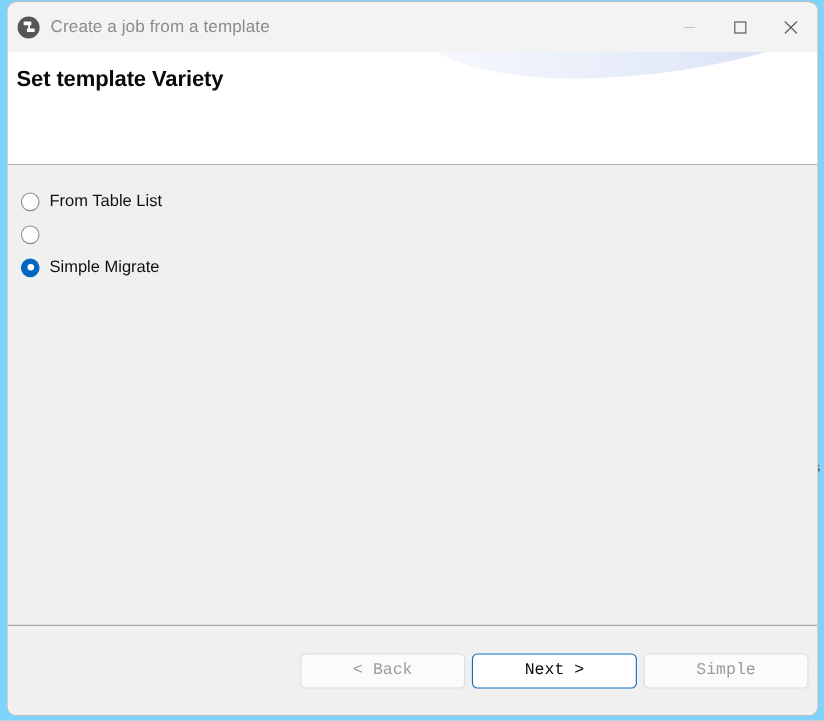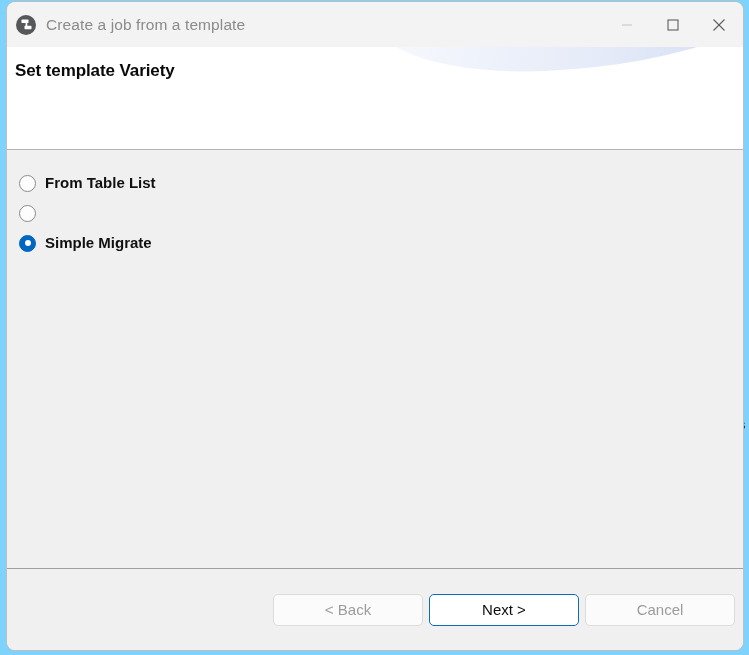--- a/index.html
+++ b/index.html
@@ -102,21 +102,21 @@
     height: 102px;
     background: #ffffff;
     border-bottom: 1px solid #b4b4b4;
     flex: none;
     overflow: hidden;
   }
   .header-title {
     position: absolute;
     left: 8px;
     top: 14px;
-    font-size: 17px;
+    font-size: 20px;
     font-weight: bold;
     color: #0a0a0a;
     font-family: "Liberation Sans", sans-serif;
     letter-spacing: -0.1px;
   }
   .header-swoosh {
     position: absolute;
     right: -60px;
     top: -128px;
     width: 430px;
@@ -125,21 +125,20 @@
     background: linear-gradient(100deg, rgba(238,242,251,0.35) 0%, rgba(224,231,247,0.85) 55%, rgba(205,216,242,1) 100%);
     transform: rotate(-2.5deg);
   }
 
   
   .body {
     position: relative;
     flex: 1 1 auto;
     background: #f0f0f0;
     padding-top: 18px;
-    font-weight: bold;
   }
 
   .radio-row {
     display: flex;
     align-items: center;
     height: 30px;
     padding-left: 12px;
     cursor: default;
   }
 
@@ -192,21 +191,21 @@
     justify-content: flex-end;
     padding-right: 8px;
   }
 
   .btn {
     height: 32px;
     width: 150px;
     margin-left: 6px;
     border-radius: 5px;
     font-size: 15px;
-    font-family: Liberation Sans, sans-serif;
+    font-family: Liberation Mono, monospace;
     display: flex;
     align-items: center;
     justify-content: center;
     box-sizing: border-box;
     background: #fbfbfb;
     border: 1px solid #dcdcdc;
     color: #9c9c9c;
     white-space: nowrap;
   }
   .btn.enabled {
@@ -281,17 +280,17 @@
           <span class="radio checked"></span>
           <span class="radio-label">Simple Migrate</span>
         </div>
 
       </div>
     </div>
 
     <div class="button-bar">
       <div class="btn">&lt; Back</div>
       <div class="btn default">Next &gt;</div>
-      <div class="btn">Cancel</div>
+      <div class="btn">Simple</div>
     </div>
 
   </div>
 </div>
 
 </body></html>

